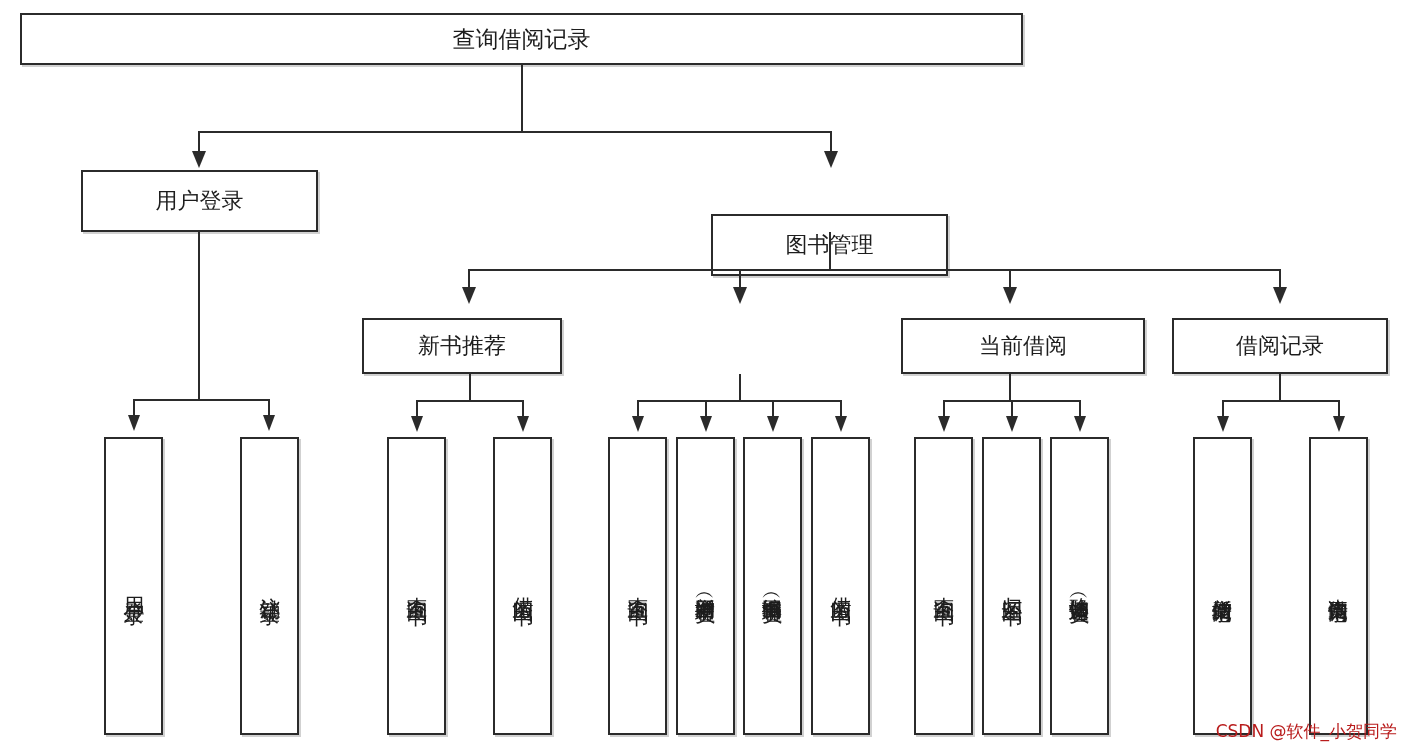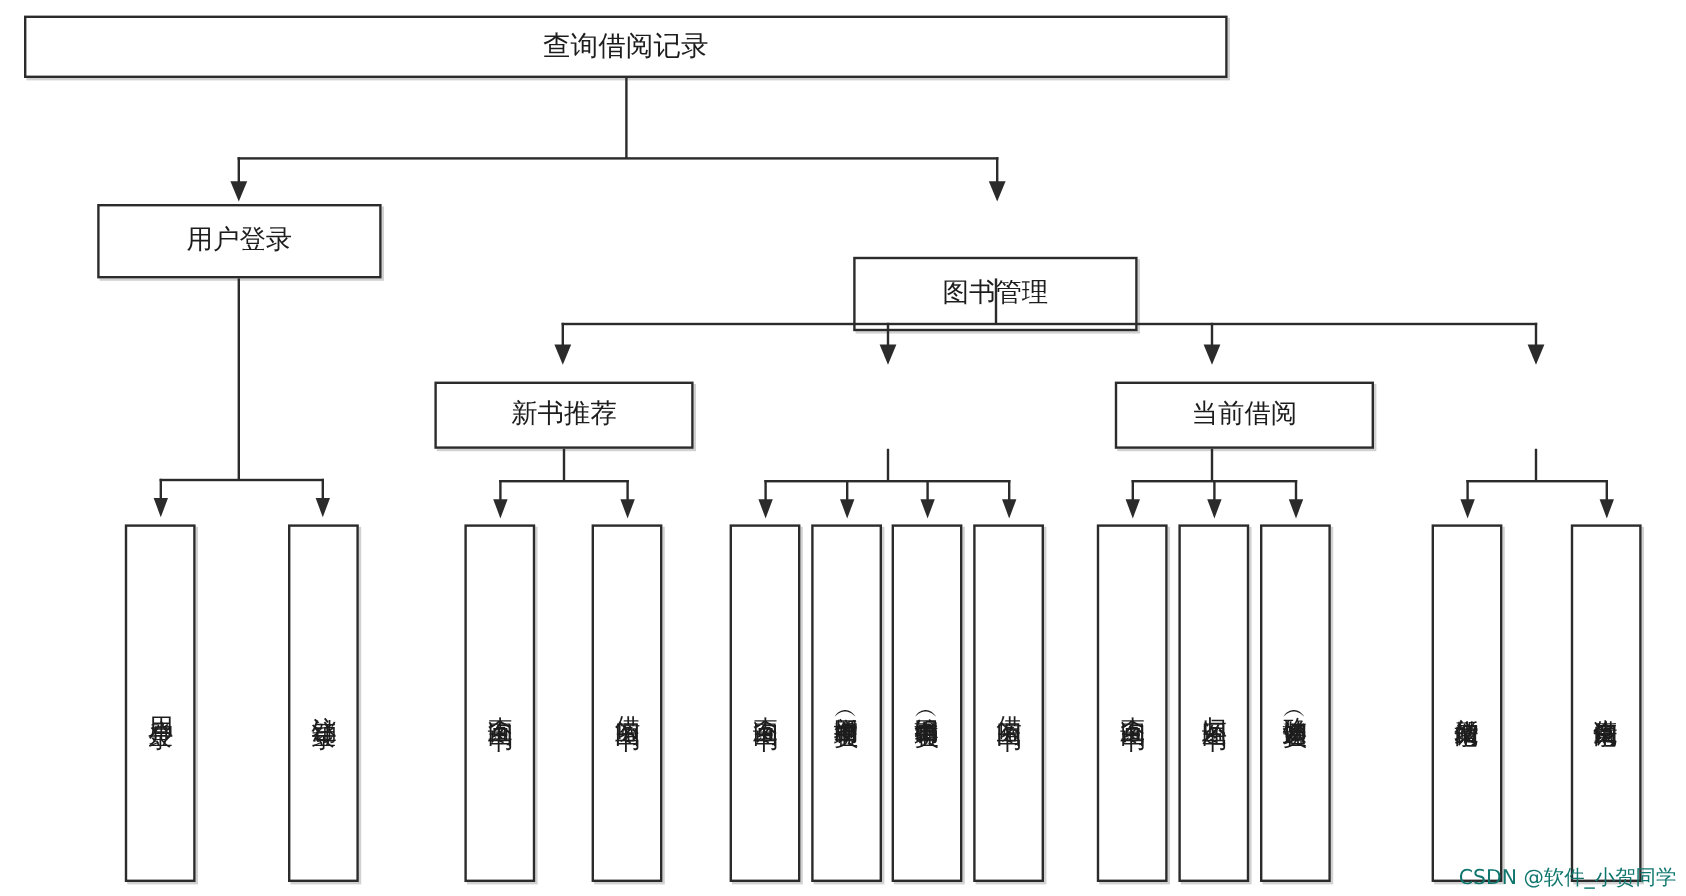--- a/index.html
+++ b/index.html
@@ -78,21 +78,21 @@
     border-right:6px solid transparent;
     border-top:16px solid #2b2b2b;
   }
 
   
   #watermark{
     position:absolute;
     right:8px;
     bottom:4px;
     font-size:17px;
-    color:#0f766e;
+    color:#b91c1c;
     white-space:nowrap;
     user-select:none;
   }
 </style>
 </head>
 <body>
 
 <div id="stage">
 
   <div class="node root" style="left:20px;top:13px;width:1003px;height:52px;">
@@ -127,25 +127,28 @@
   <div class="hline" style="left:468px;top:269px;width:813px;height:2px;"></div>
   <div class="vline" style="left:468px;top:269px;width:2px;height:20px;"></div>
   <div class="vline" style="left:739px;top:269px;width:2px;height:20px;"></div>
   <div class="vline" style="left:1009px;top:269px;width:2px;height:20px;"></div>
   <div class="vline" style="left:1279px;top:269px;width:2px;height:20px;"></div>
   <div class="arrow" style="left:462px;top:287px;"></div>
   <div class="arrow" style="left:733px;top:287px;"></div>
   <div class="arrow" style="left:1003px;top:287px;"></div>
   <div class="arrow" style="left:1273px;top:287px;"></div>
 
-  <div class="node l3" style="left:362px;top:318px;width:216px;height:56px;">
+  <div class="node l3" style="left:362px;top:318px;width:200px;height:56px;">
     <span class="label">新书推荐</span>
   </div>
-  <div class="node l3" style="left:901px;top:318px;width:216px;height:56px;margin-left:28px;">
+  <div class="node l3" style="left:901px;top:318px;width:244px;height:56px;">
     <span class="label">当前借阅</span>
+  </div>
+  <div class="node l3" style="left:1172px;top:318px;width:216px;height:56px;">
+    <span class="label">借阅记录</span>
   </div>
 
   <div class="vline" style="left:469px;top:374px;width:2px;height:27px;"></div>
   <div class="hline" style="left:416px;top:400px;width:108px;height:2px;"></div>
   <div class="vline" style="left:416px;top:400px;width:2px;height:18px;"></div>
   <div class="vline" style="left:522px;top:400px;width:2px;height:18px;"></div>
   <div class="arrow slim" style="left:411px;top:416px;"></div>
   <div class="arrow slim" style="left:517px;top:416px;"></div>
 
   <div class="vline" style="left:739px;top:374px;width:2px;height:27px;"></div>

